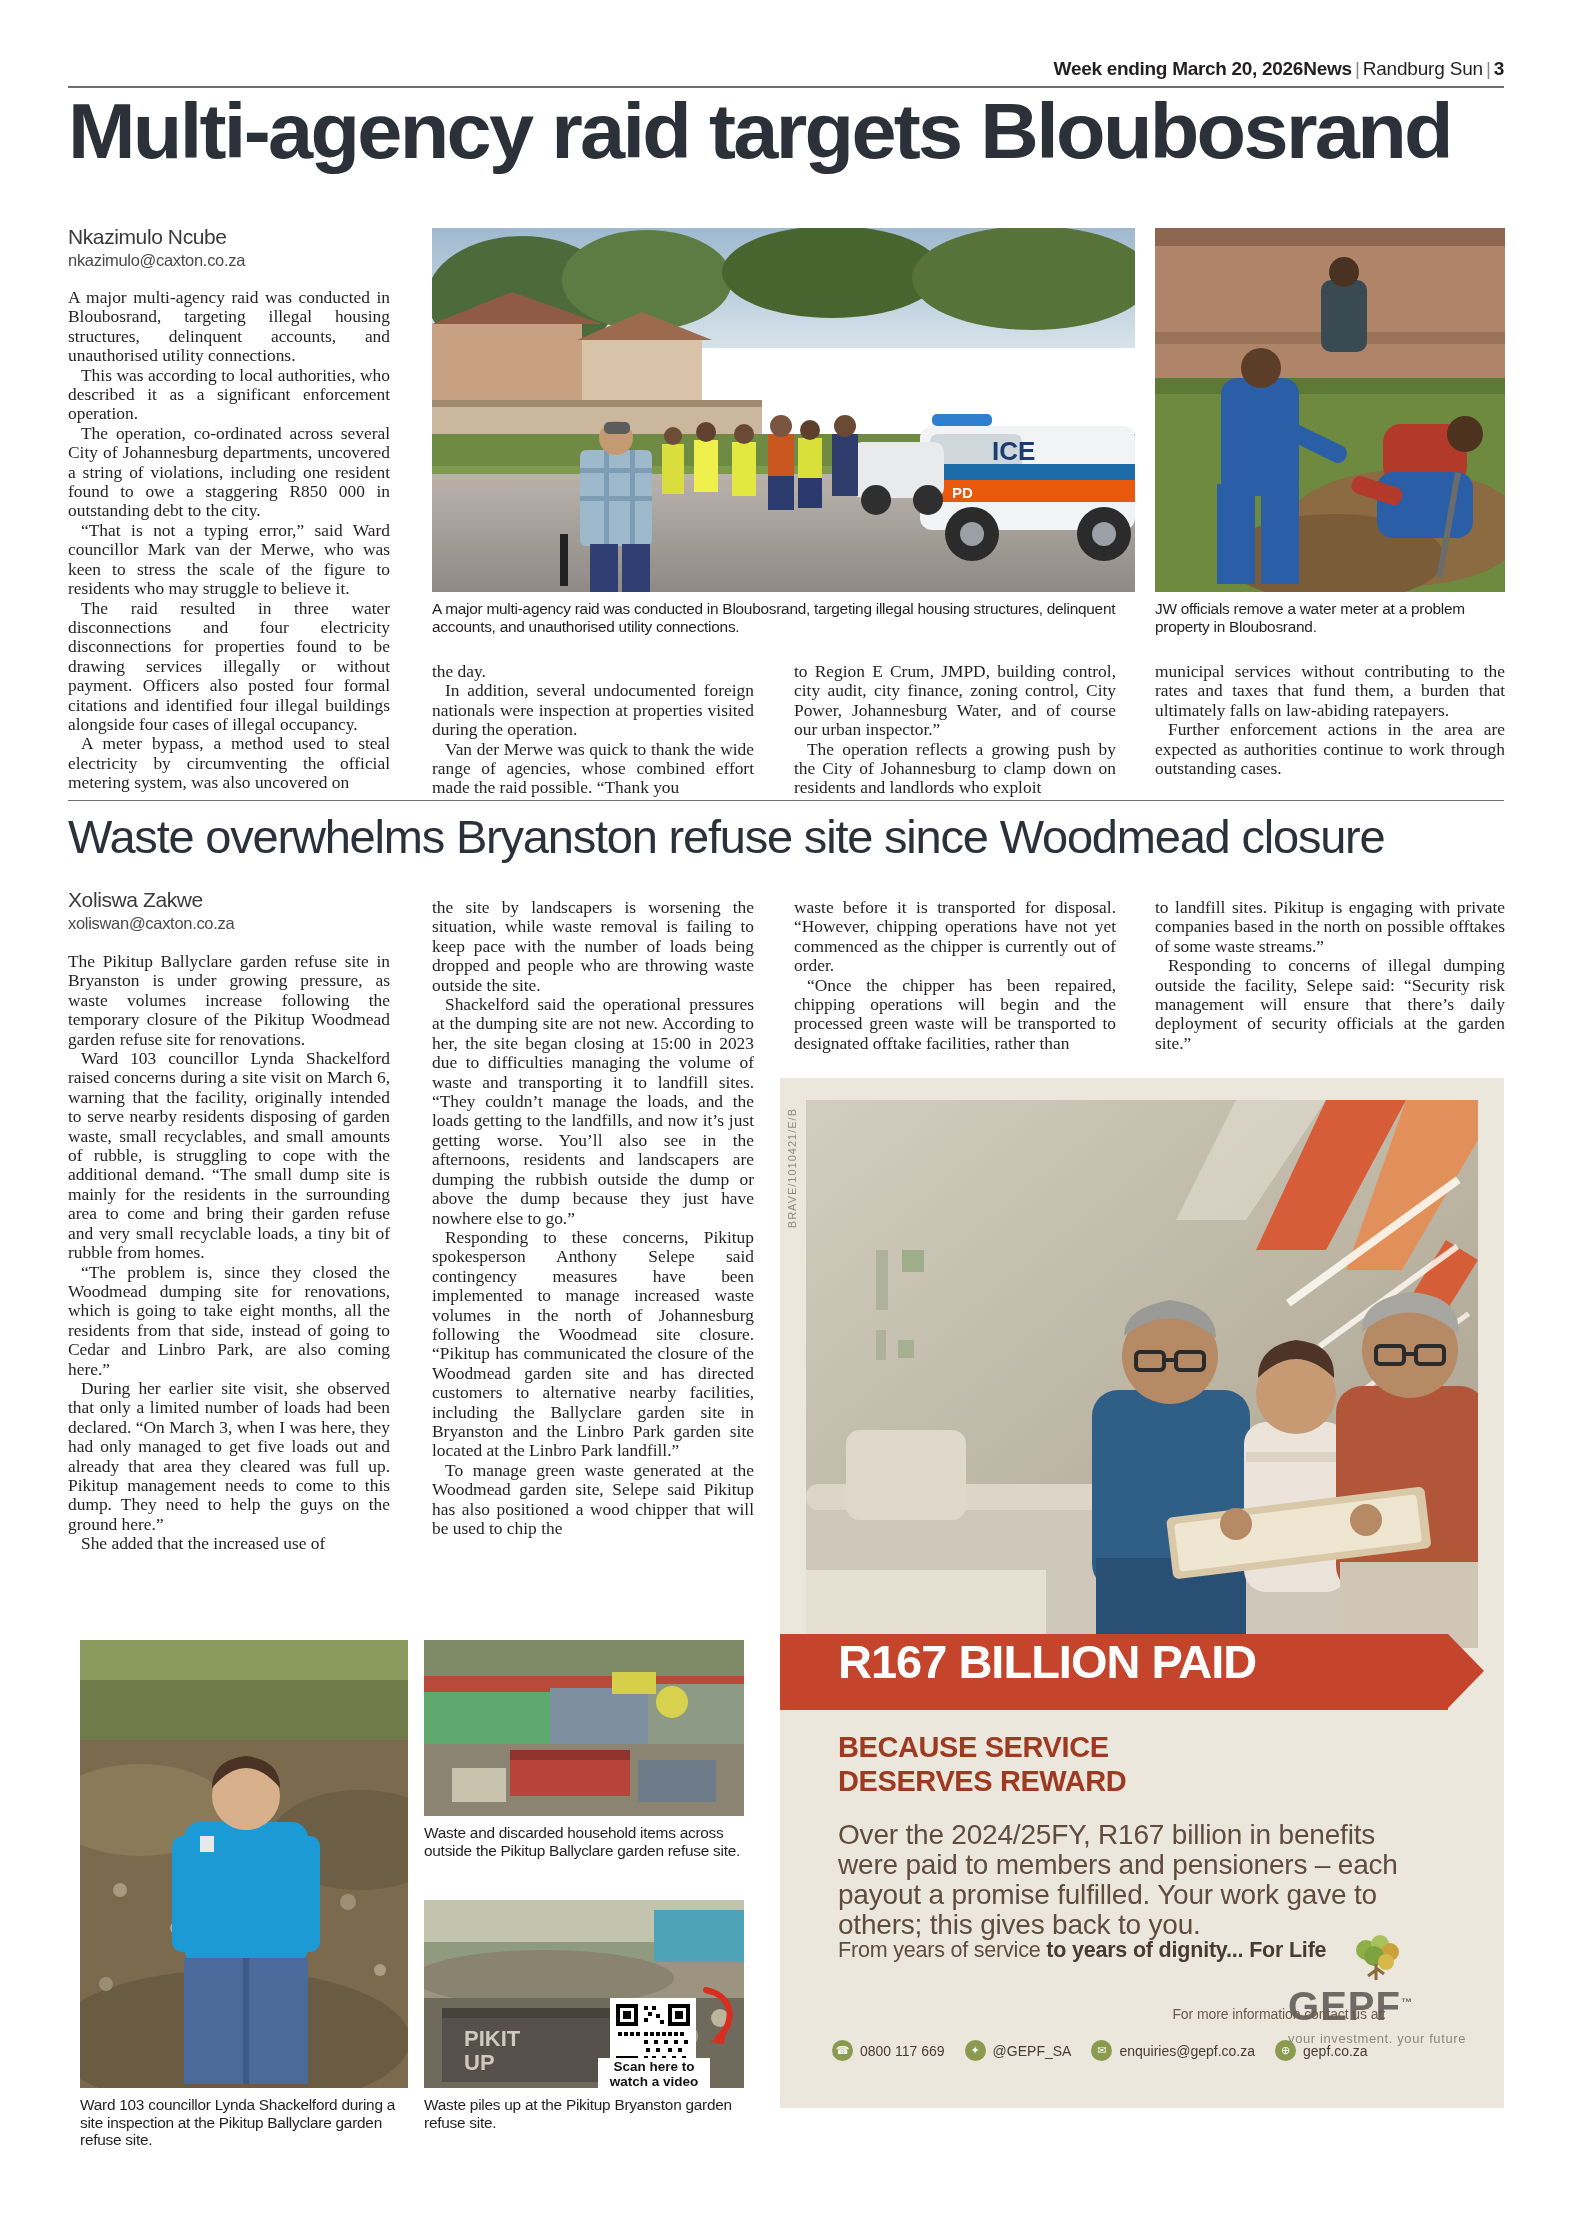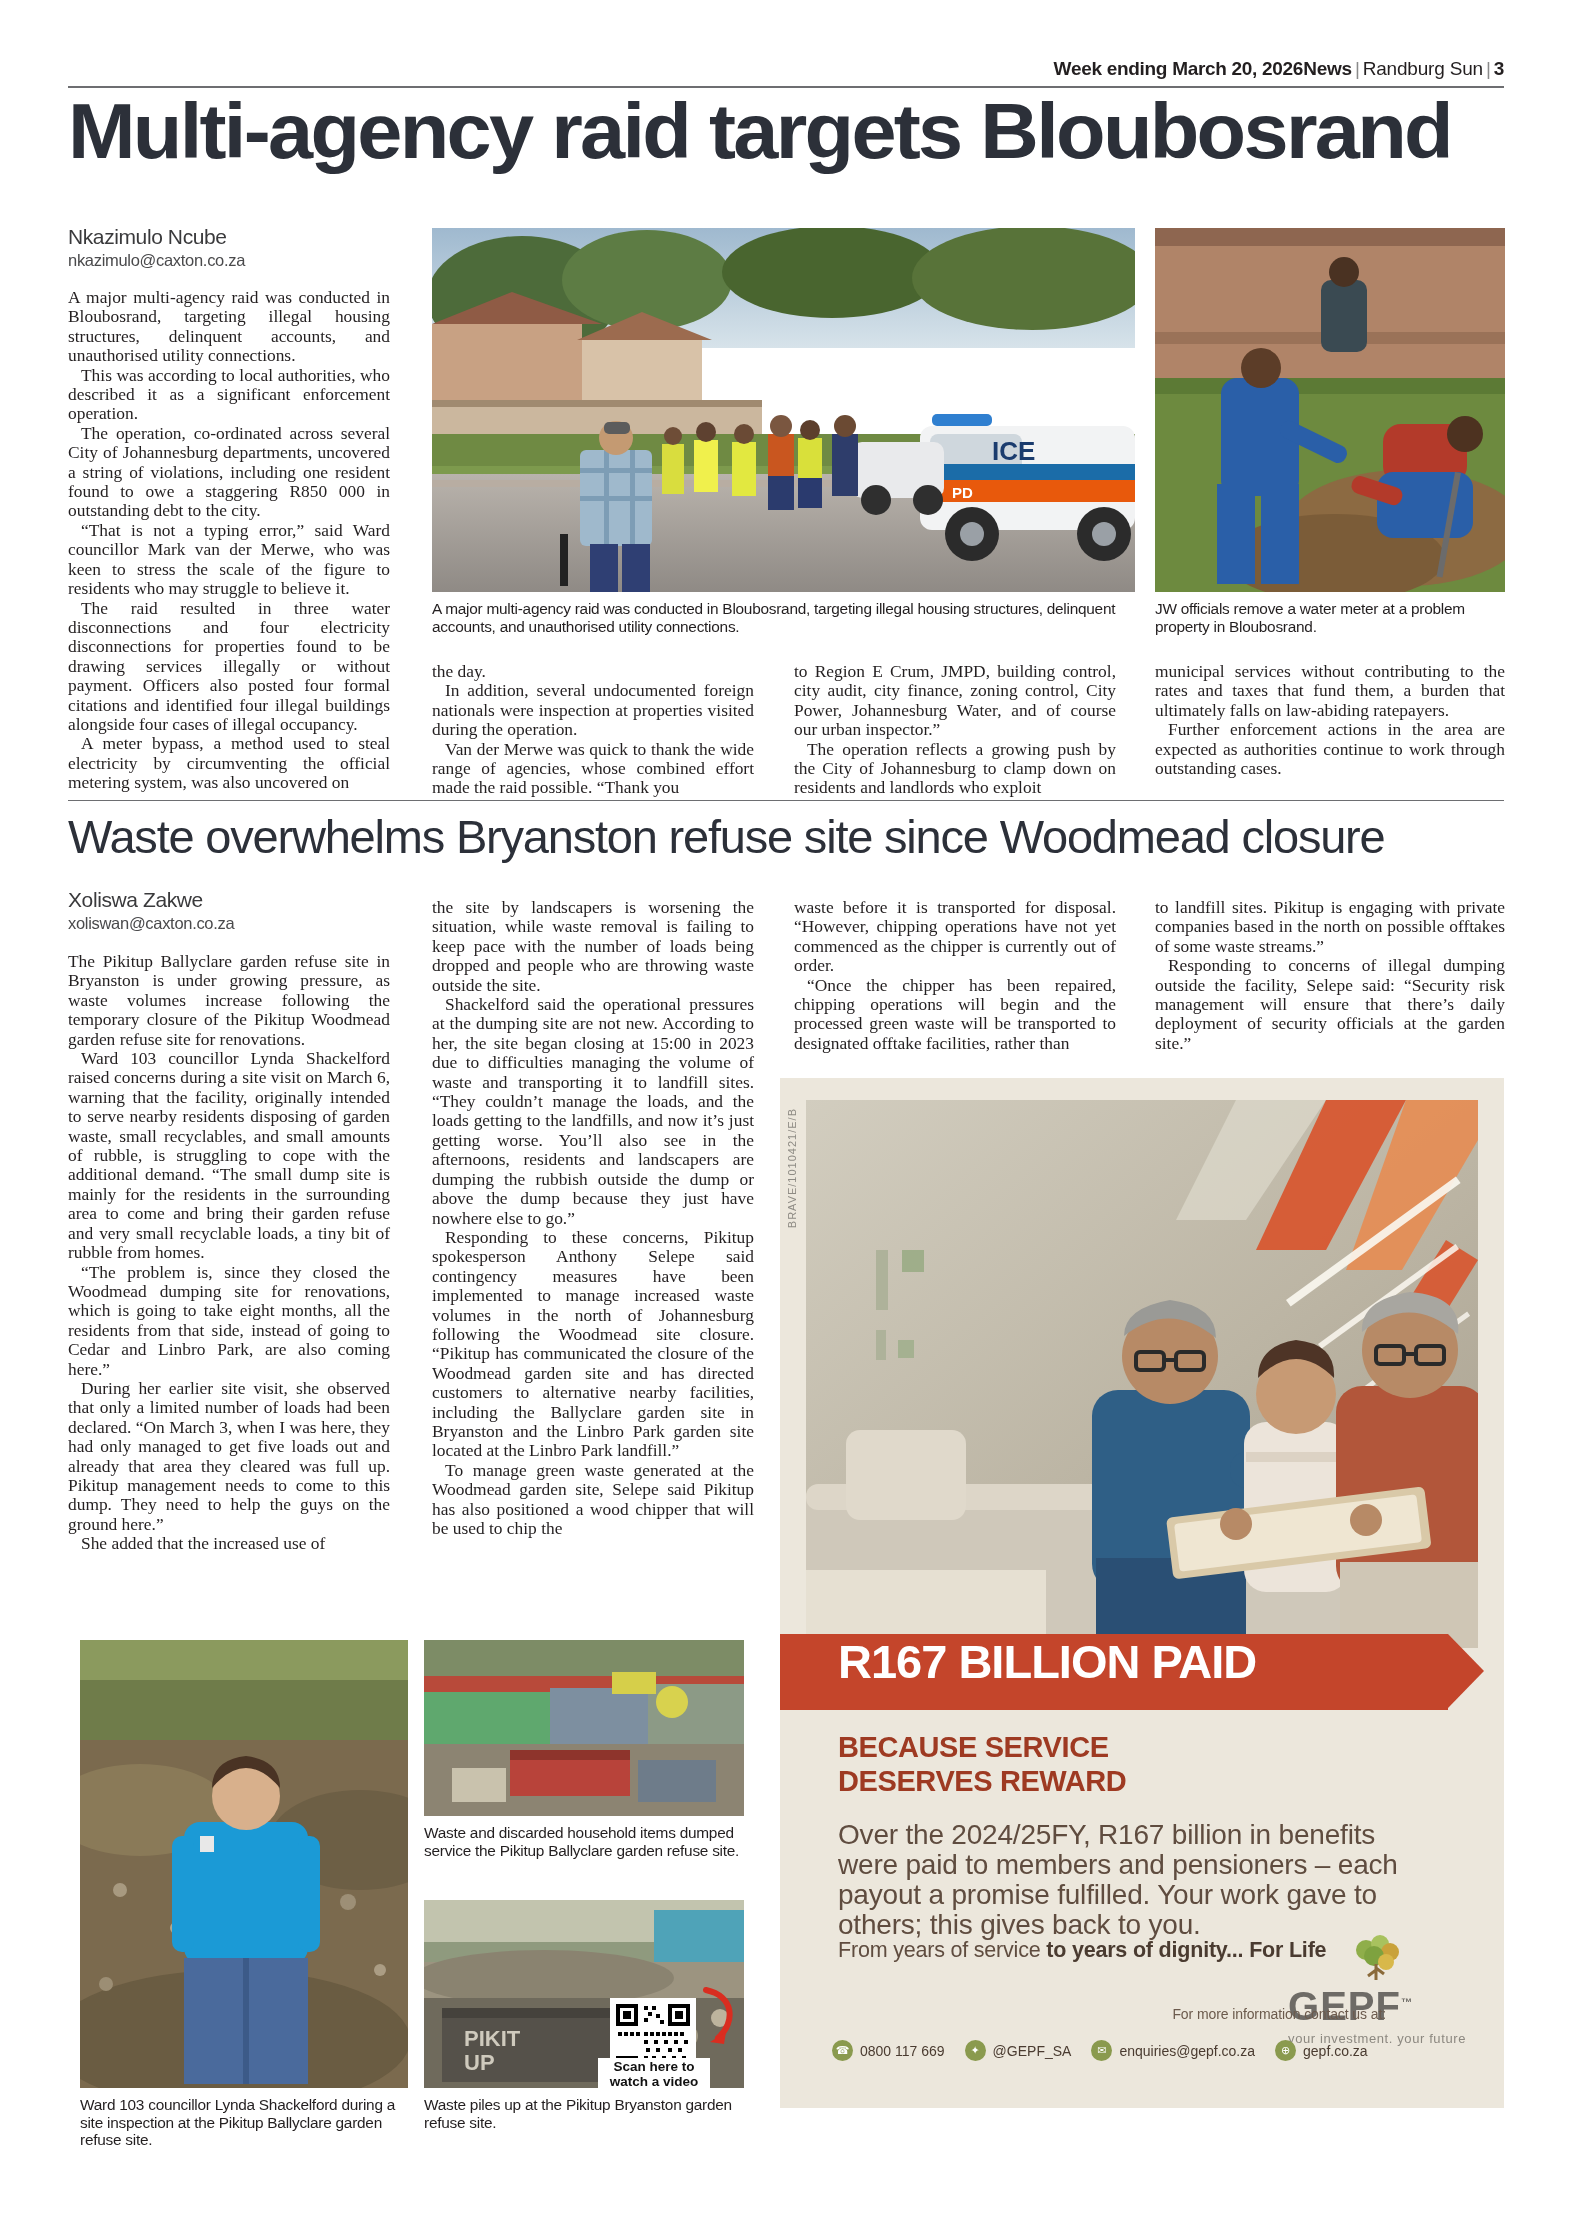--- a/index.html
+++ b/index.html
@@ -457,21 +457,21 @@
       <rect x="224" y="44" width="96" height="60" fill="#8c9a86"></rect>
       <rect x="188" y="32" width="44" height="22" fill="#d6cf4a"></rect>
       <rect x="0" y="104" width="320" height="72" fill="#8c8472"></rect>
       <rect x="86" y="110" width="120" height="46" fill="#b8433a"></rect>
       <rect x="86" y="110" width="120" height="10" fill="#8e342c"></rect>
       <rect x="28" y="128" width="54" height="34" fill="#c9c2ad"></rect>
       <rect x="214" y="120" width="78" height="42" fill="#6e7c8a"></rect>
       <circle cx="248" cy="62" r="16" fill="#d8d24e"></circle>
     </svg>
   </div>
-  <div class="cap s2-cap-b">Waste and discarded household items dumped service the Pikitup Ballyclare garden refuse site.</div>
+  <div class="cap s2-cap-b">Waste and discarded household items across outside the Pikitup Ballyclare garden refuse site.</div>
 
   <div class="s2-photo-c">
     <svg viewBox="0 0 320 188" width="320" height="188" preserveAspectRatio="none">
       <rect x="0" y="0" width="320" height="188" fill="#a8aa96"></rect>
       <rect x="0" y="0" width="320" height="54" fill="#c2c4ae"></rect>
       <rect x="0" y="42" width="320" height="22" fill="#8f9a7e"></rect>
       <rect x="230" y="10" width="90" height="70" fill="#4fa3b8"></rect>
       <rect x="0" y="62" width="320" height="42" fill="#9c9480"></rect>
       <ellipse cx="120" cy="78" rx="130" ry="28" fill="#8a8370"></ellipse>
       <rect x="0" y="98" width="320" height="90" fill="#6f6a5c"></rect>

